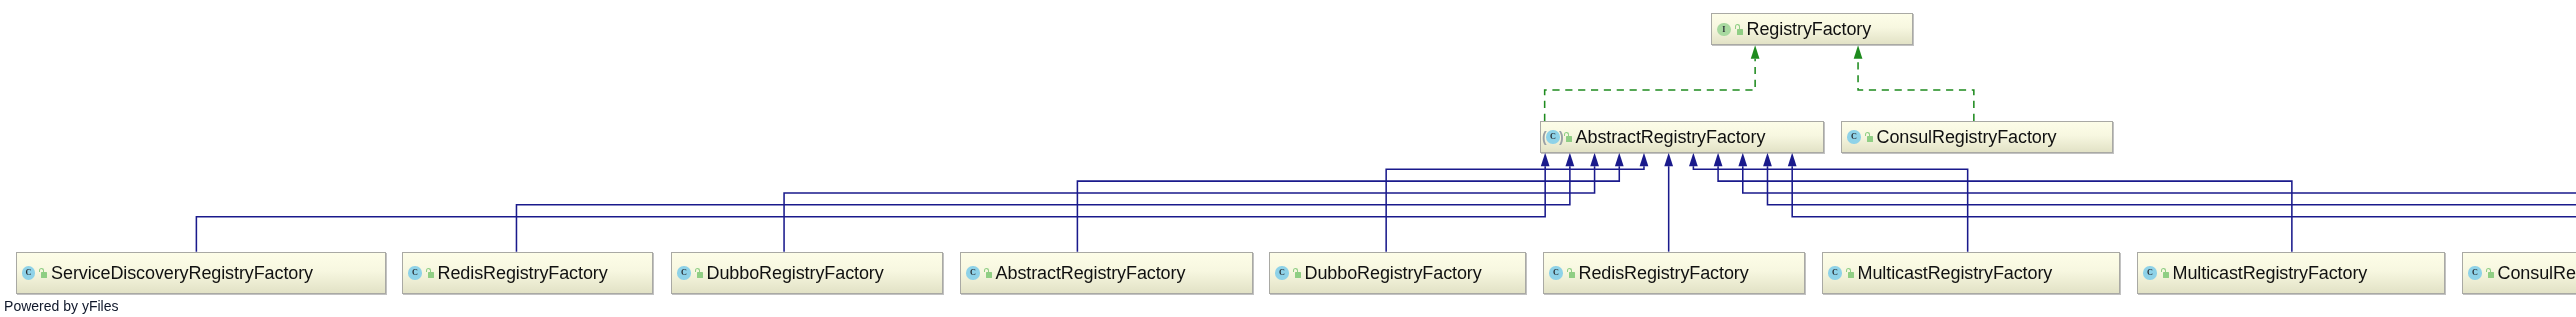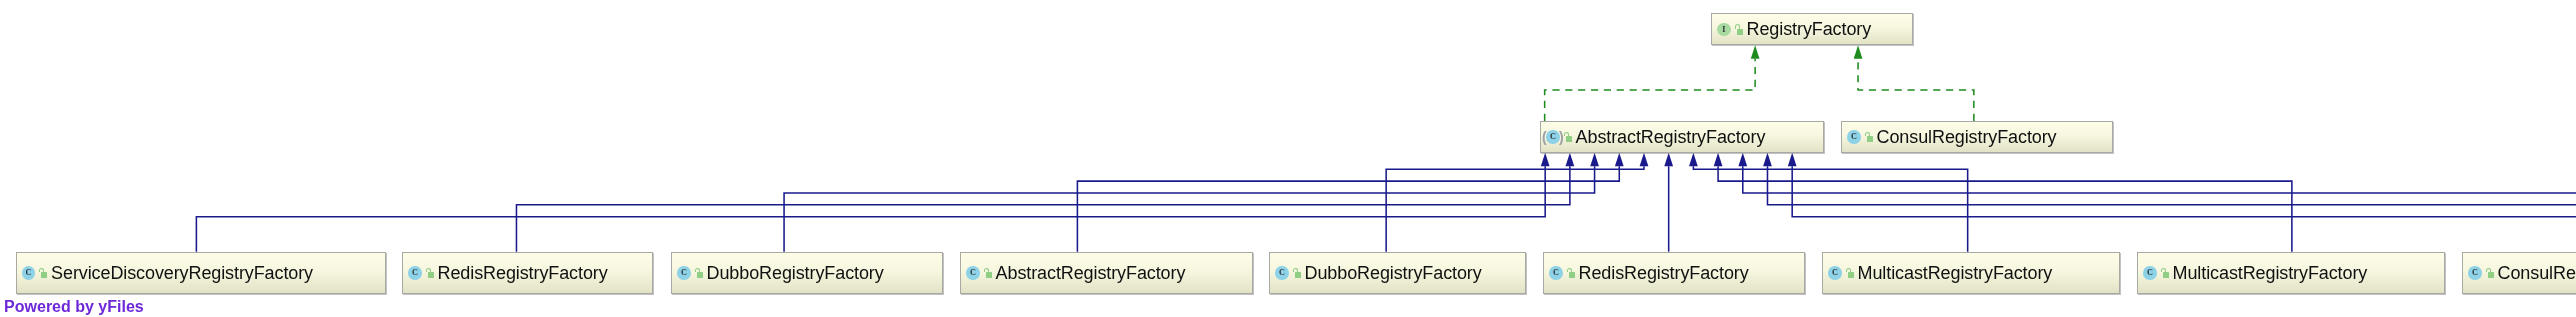--- a/index.html
+++ b/index.html
@@ -17,25 +17,24 @@
     height: 317px;
     background: #ffffff;
     overflow: hidden;
   }
 
   
   .yfiles-credit {
     position: absolute;
     left: 4.1px;
     top: 298px;
-    font-size: 16px;
-    color: #6d28d9;
+    font-size: 14px;
+    color: #0f172a;
     z-index: 6;
     white-space: nowrap;
-    font-weight: bold;
   }
 
   
   #edges {
     position: absolute;
     left: 0;
     top: 0;
     width: 3360px;
     height: 317px;
     z-index: 2;

